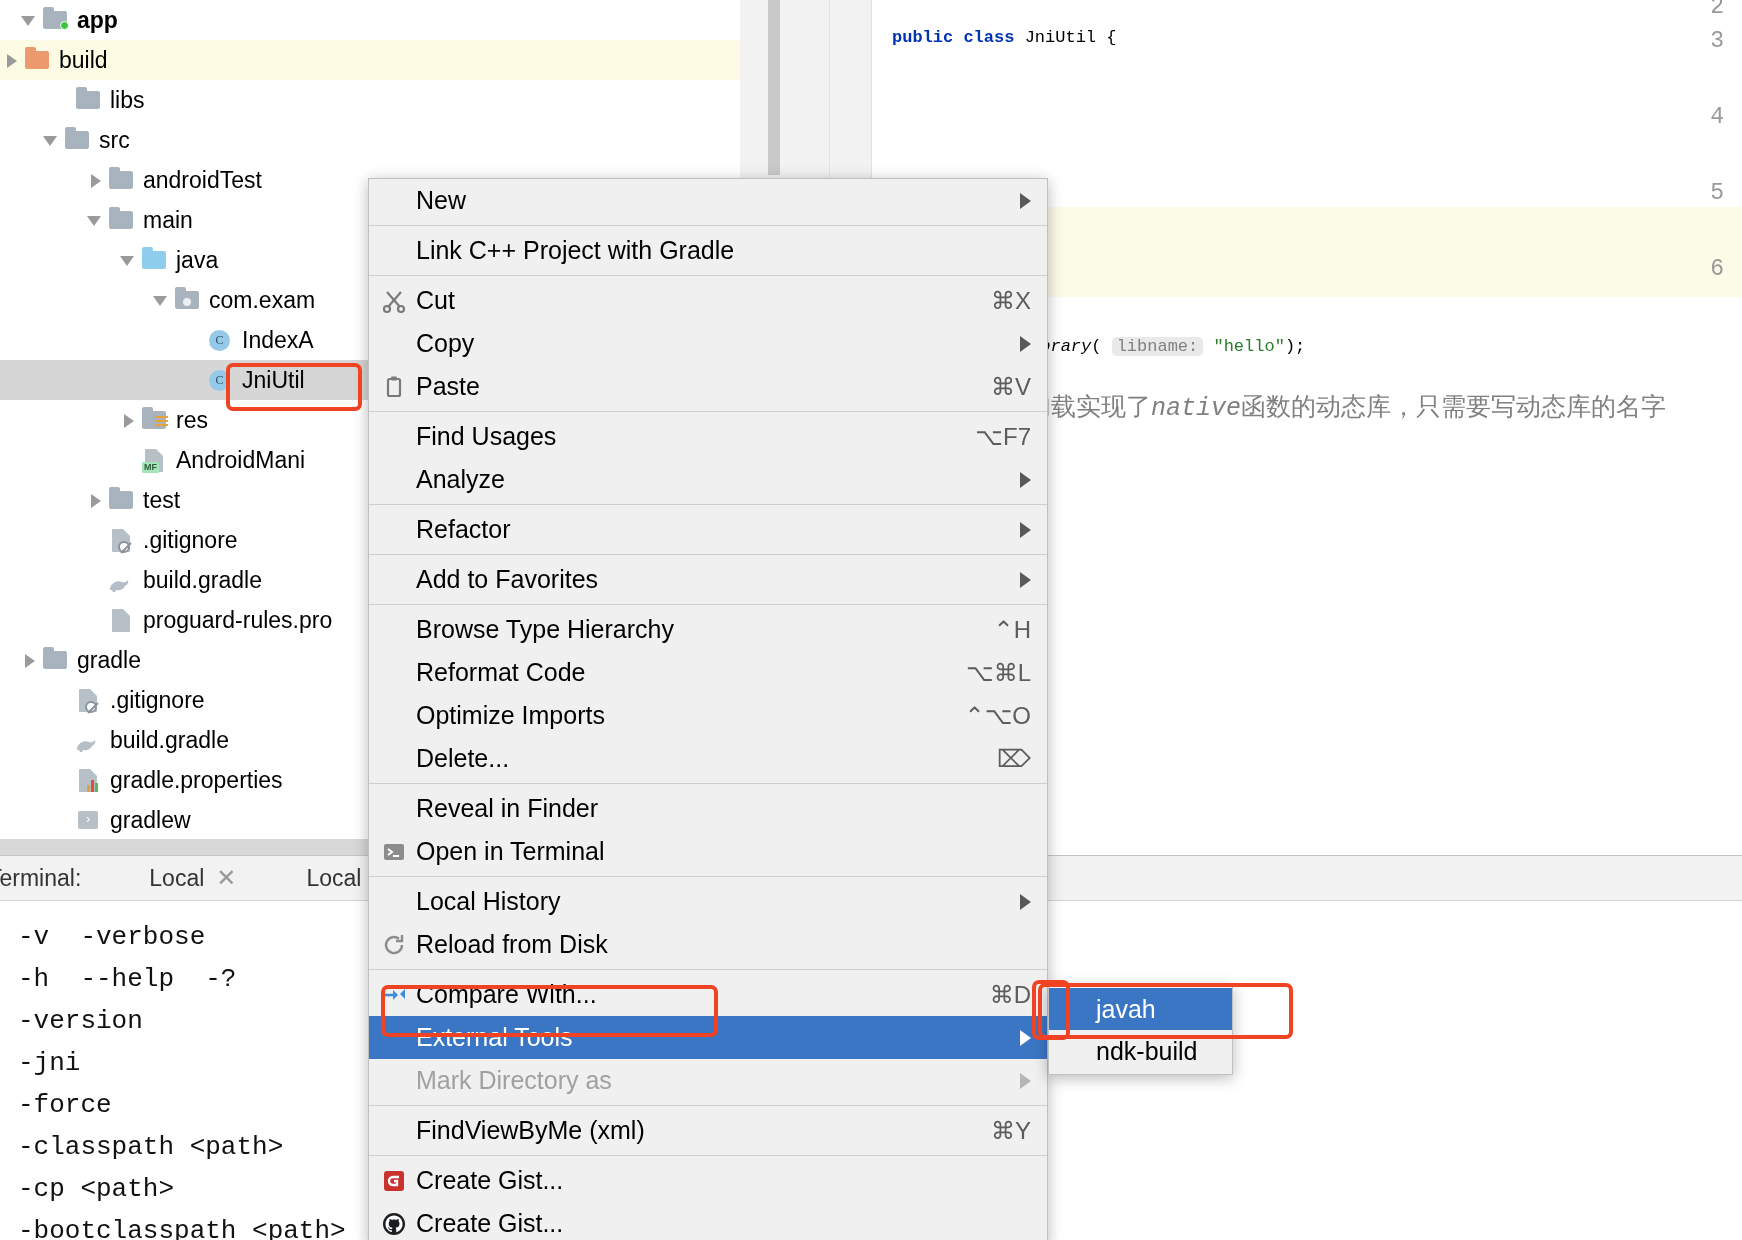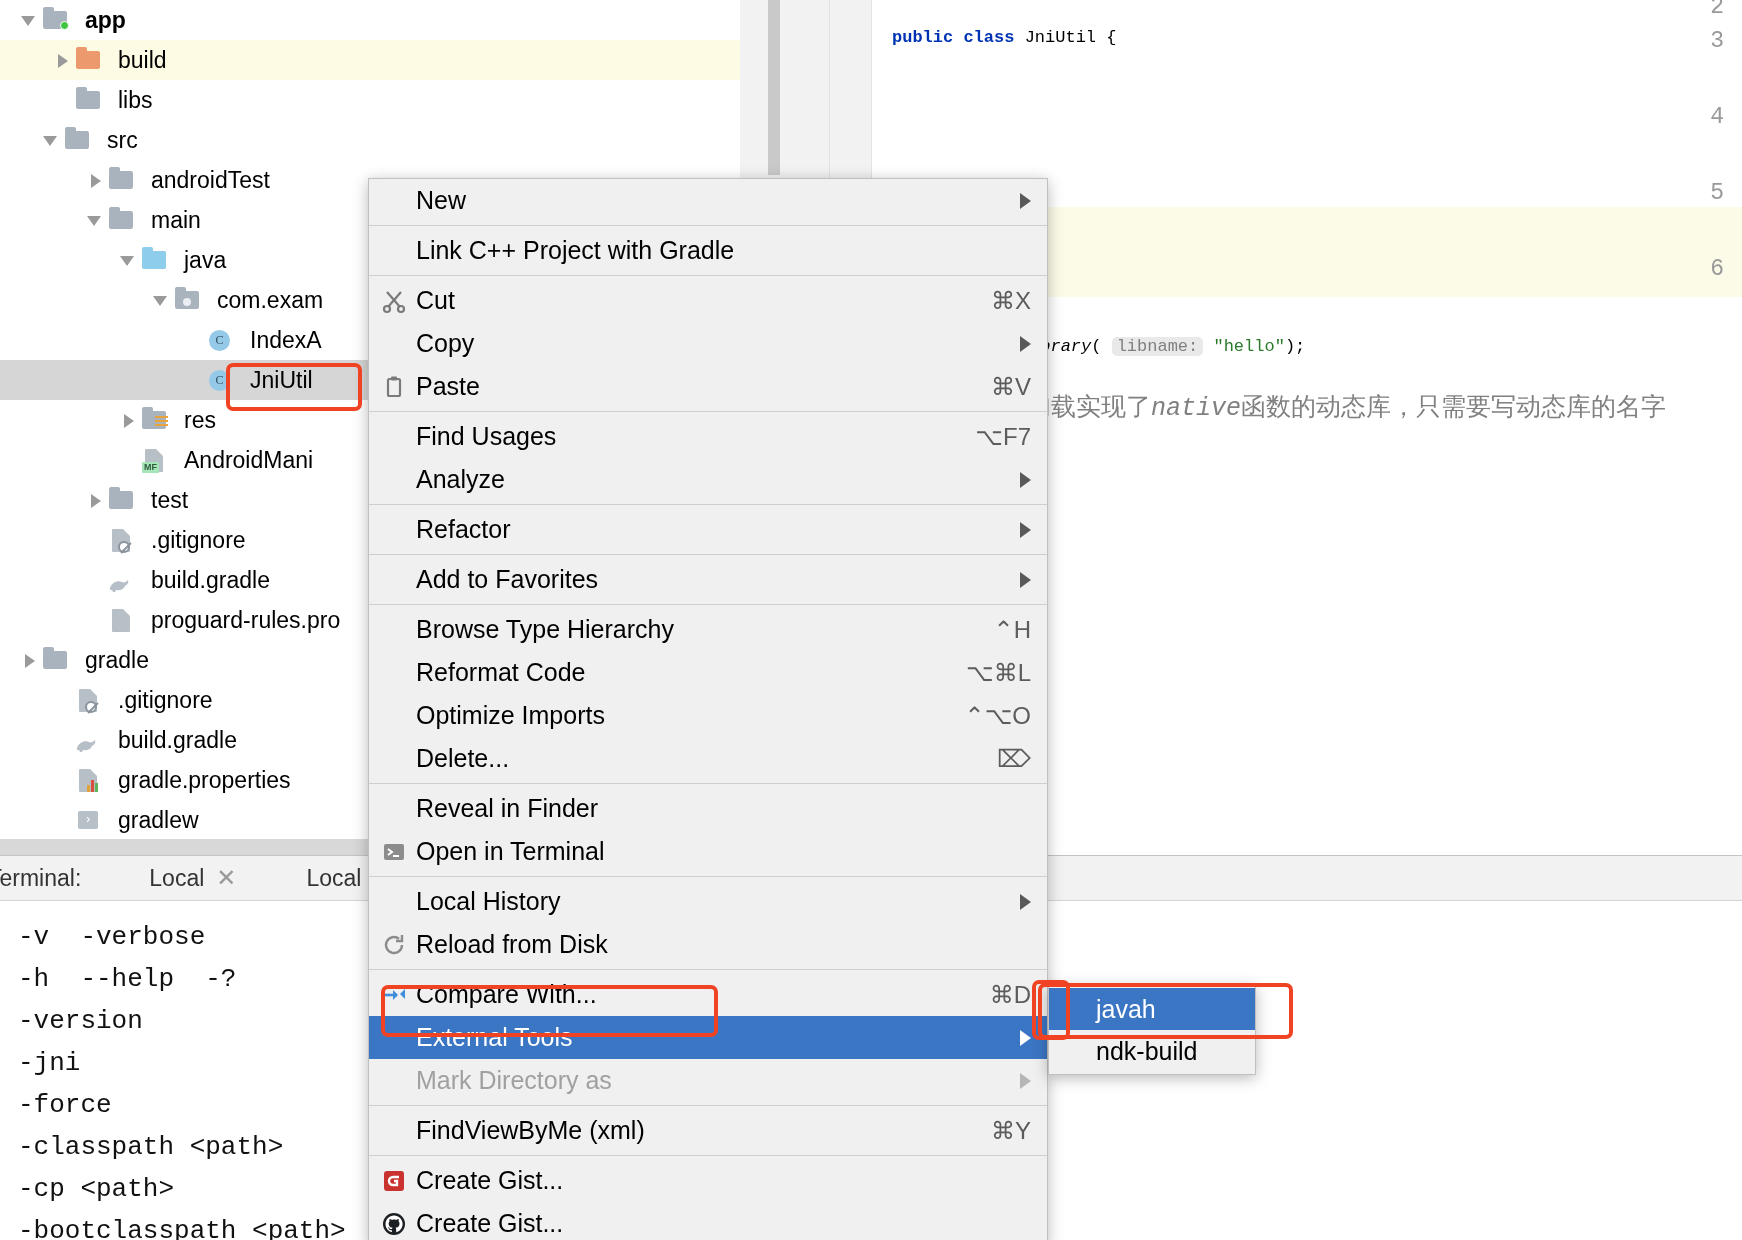--- a/index.html
+++ b/index.html
@@ -85,21 +85,21 @@
   .gradle-elephant{
     position:absolute; left:3px; top:5px; width:24px; height:16px;
   }
   .bars{ position:absolute; left:14px; bottom:1px; display:flex; align-items:flex-end; gap:1px; }
   .bars i{ display:block; width:3px; background:#e0a33a; }
   .gradlew-icon{
     position:absolute; left:5px; top:4px; width:20px; height:18px;
     background:#b7bfc7; color:#fff; font-size:12px; line-height:18px; text-align:center;
     border-radius:2px; font-family:"Liberation Mono", monospace;
   }
-  .tlabel{ padding-right:6px;margin-left:8px; }
+  .tlabel{ padding-right:6px; }
   .tlabel.bold{ font-weight:bold; }
 
   .sel-outline{
     position:absolute; border:4px solid #ef4323; border-radius:7px;
     pointer-events:none;
   }
 
   
   #editor{
     position:absolute; left:740px; top:0; width:1002px; height:855px;
@@ -190,21 +190,21 @@
     border-top:8px solid transparent; border-bottom:8px solid transparent;
   }
   .mi.disabled .mlabel{ color:#a0a0a0; }
   .mi.disabled .msub{ border-left-color:#b5b5b5; }
   .mi.selected{ background:#3b76c4; color:#fff; }
   .mi.selected .msub{ border-left-color:#fff; }
   .msep{ height:1px; background:#cfcfcf; margin:3px 0; }
 
   
   #sub-menu{
-    position:absolute; left:1048px; top:985px; width:208px;
+    position:absolute; left:1048px; top:985px; width:185px;
     background:#f0f0f0; border:1px solid #c0c0c0;
     box-shadow:0 3px 14px rgba(0,0,0,.28); font-size:25px;
     padding:2px 0;
   }
   #sub-menu .mi{ padding-left:47px; height:42px; }
 </style>
 </head>
 <body>
 
 <div id="root">
@@ -212,21 +212,21 @@
   <div id="project-tree">
       <div class="tree-row" style="padding-left:18px">
         <span class="arrow open"></span>
         <span class="ticon">
           <span class="folder">
             <span class="dot-green"></span>
           </span>
         </span>
         <span class="tlabel bold">app</span>
       </div>
-      <div class="tree-row hl-yellow" style="padding-left:51px">
+      <div class="tree-row hl-yellow" style="">
         <span class="arrow closed"></span>
         <span class="ticon">
           <span class="folder orange"></span>
         </span>
         <span class="tlabel">build</span>
       </div>
       <div class="tree-row" style="padding-left:51px">
         <span class="arrow"></span>
         <span class="ticon">
           <span class="folder"></span>

